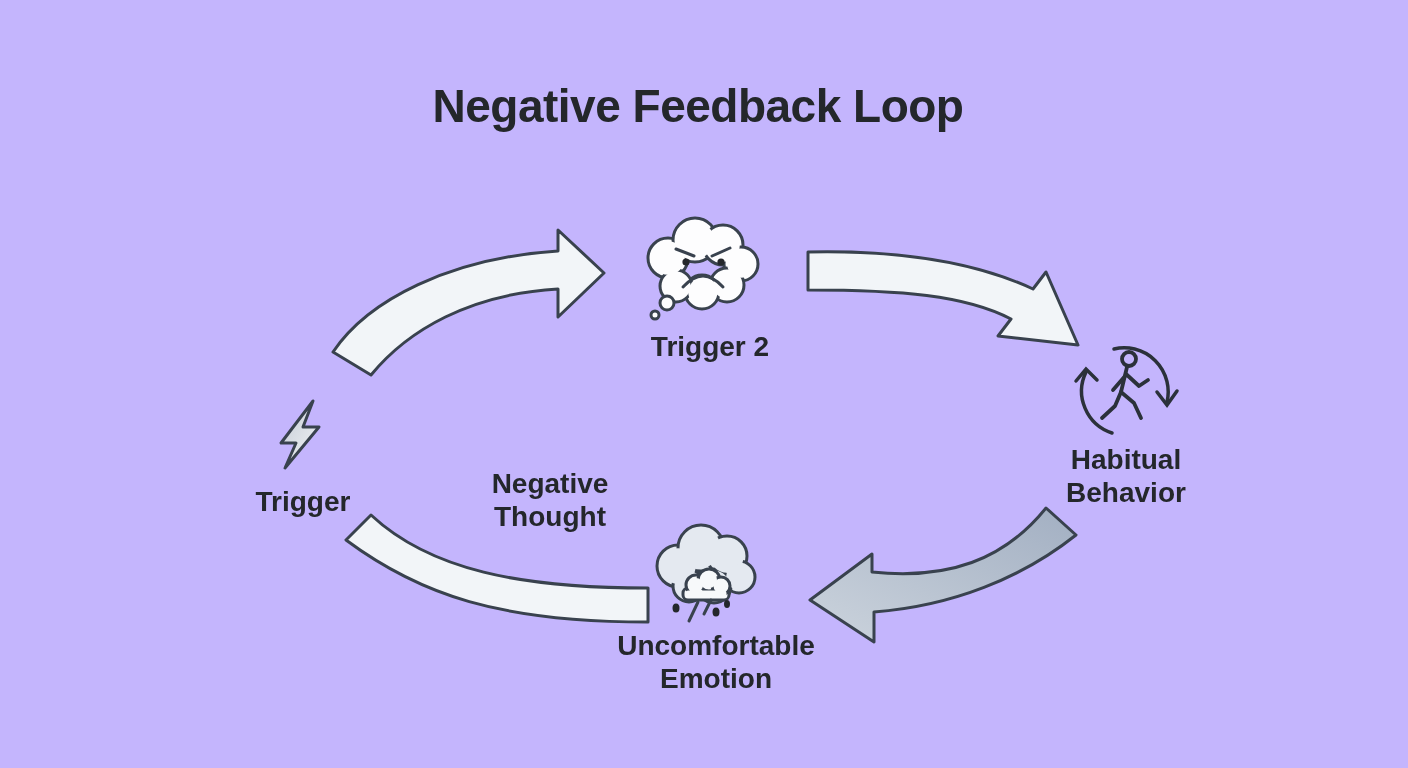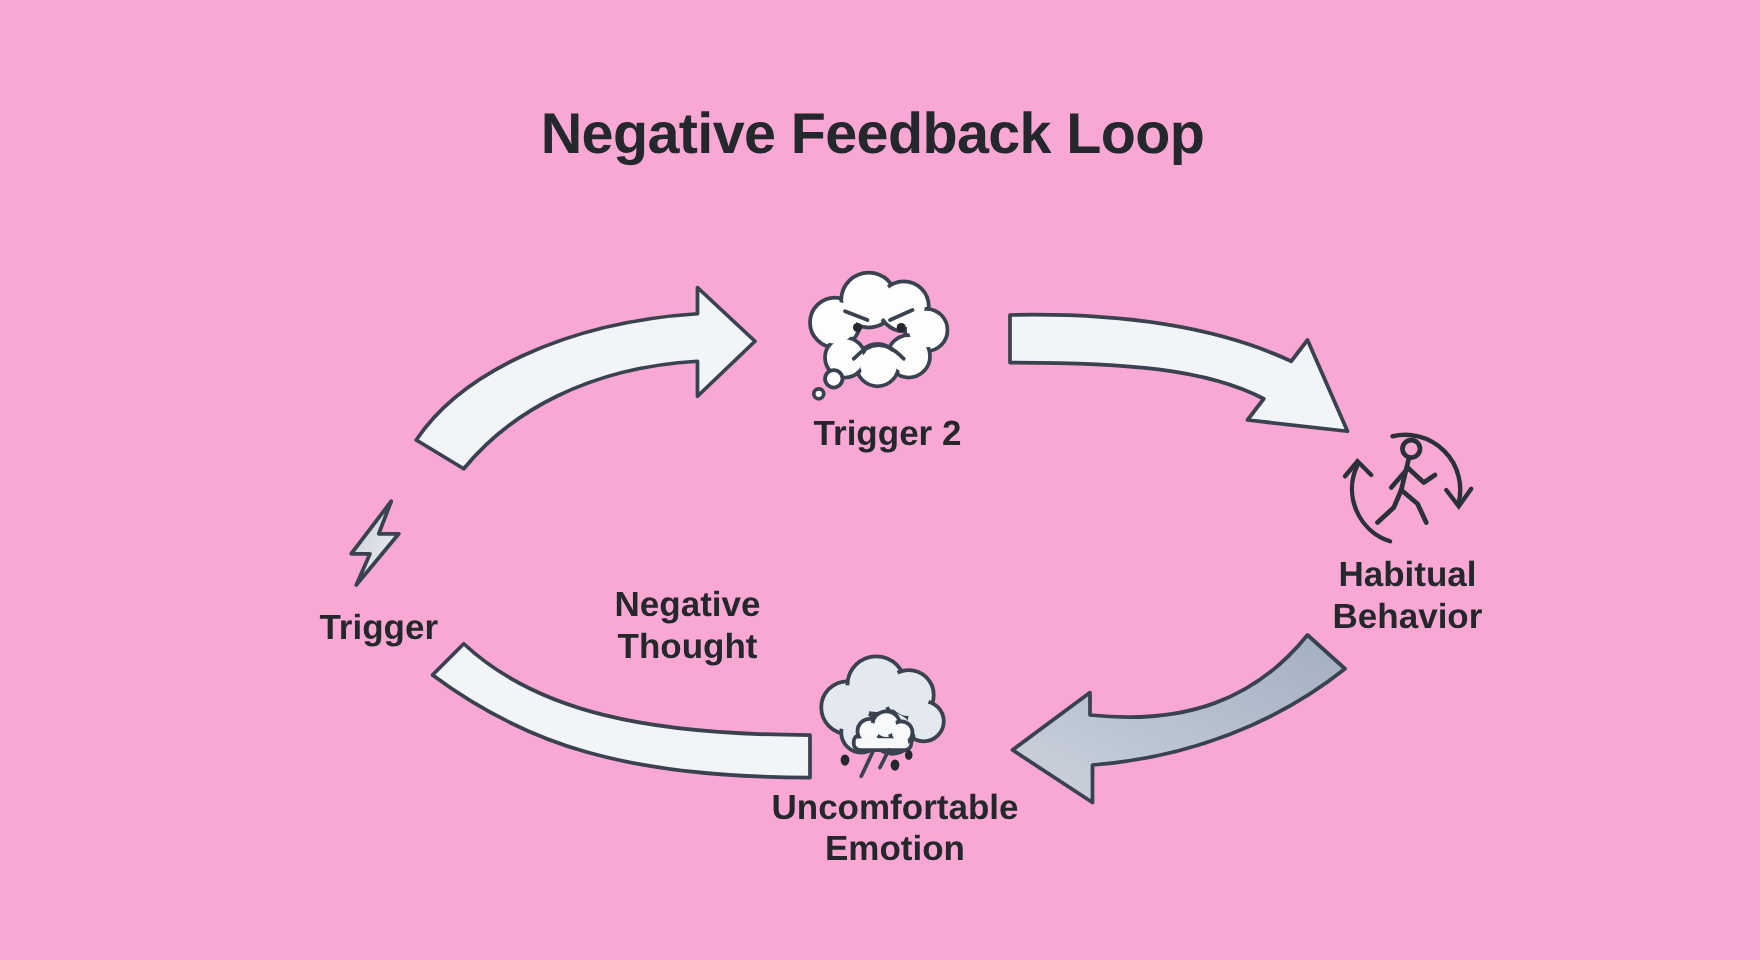--- a/index.html
+++ b/index.html
@@ -1,16 +1,16 @@
 <!DOCTYPE html>
 <html><head>
 <meta charset="utf-8">
 <style>
   html,body{margin:0;padding:0;background:#ffffff;}
-  .stage{position:relative;width:1408px;height:768px;background:#f9a8d4;overflow:hidden;}
+  .stage{position:relative;width:1408px;height:768px;background:#c4b5fd;overflow:hidden;}
   svg{display:block;}
   .ttl{font:700 46px "Liberation Sans",sans-serif;letter-spacing:-0.5px;fill:#24272b;text-anchor:middle;}
   .lbl{font:700 28px "Liberation Sans",sans-serif;fill:#24272b;text-anchor:middle;}
   .ol{stroke:#39424e;stroke-width:3;stroke-linejoin:round;}
   .ic{stroke:#39424e;stroke-width:3;stroke-linejoin:round;stroke-linecap:round;fill:none;}
   .icf{stroke:#39424e;stroke-width:3;stroke-linejoin:round;}
   .tcloud{fill:#fdfdfe;}
   .tcover{fill:#fdfdfe;stroke:none;}
   .rcloud{fill:#e4e9f0;}
   .rcover{fill:#e4e9f0;stroke:none;}

